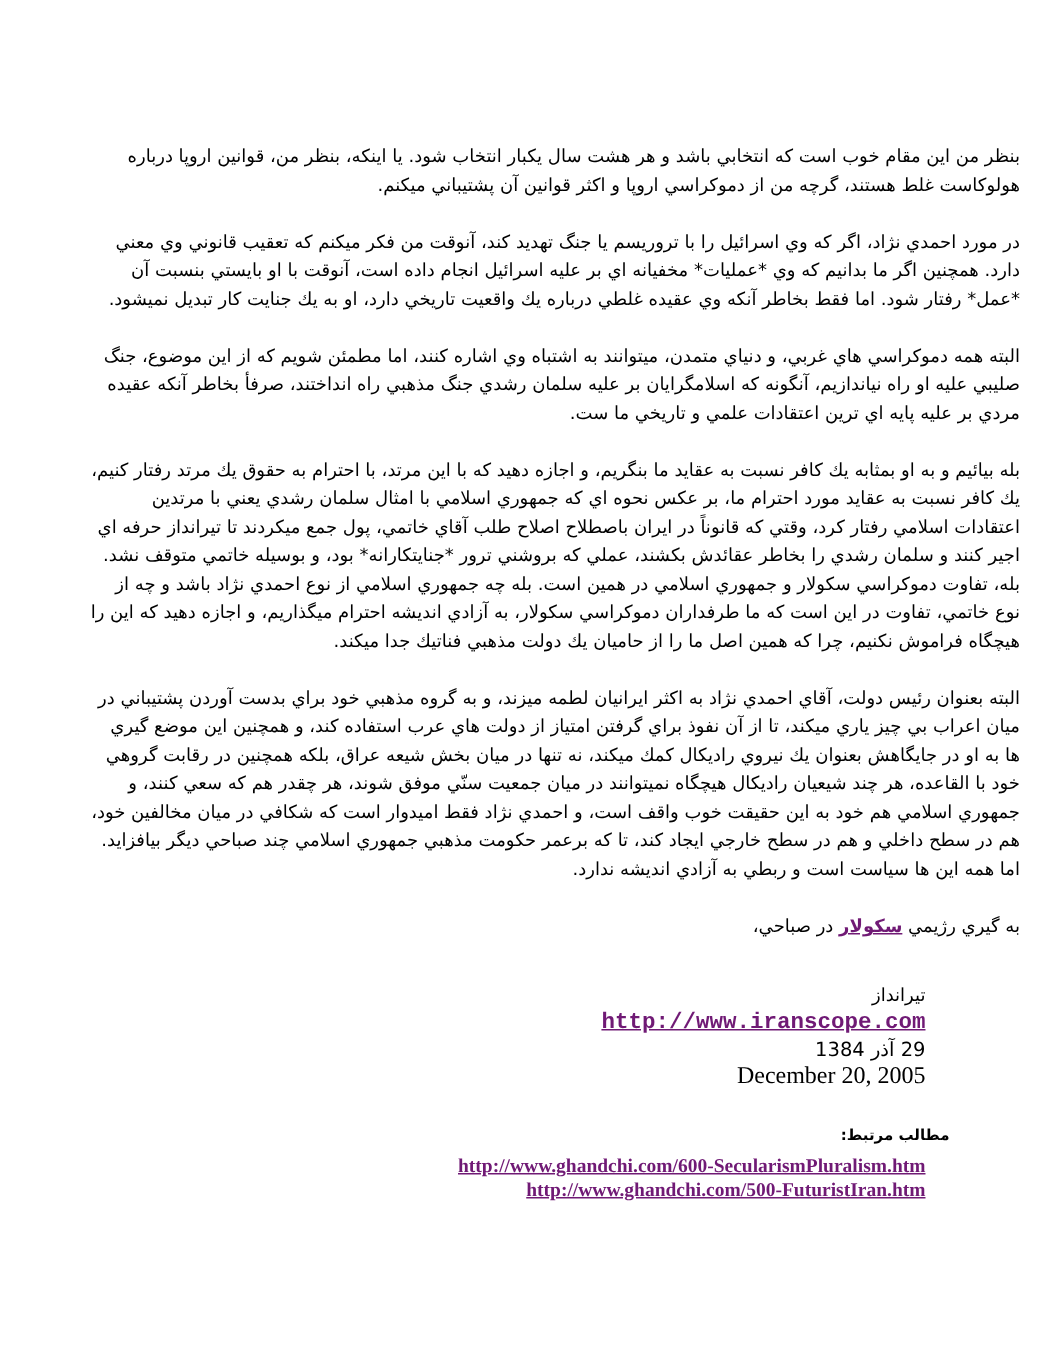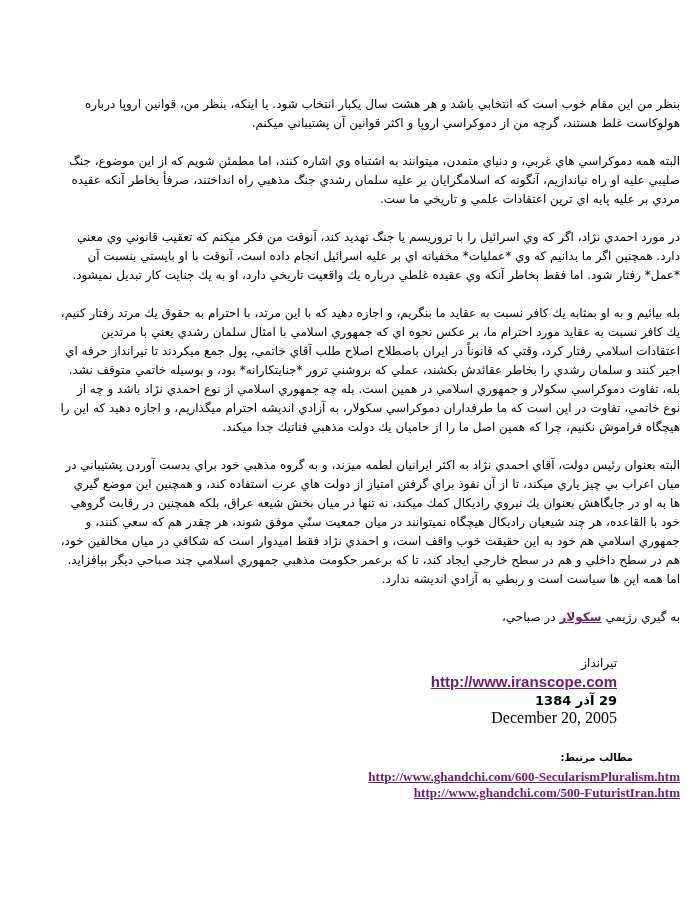--- a/index.html
+++ b/index.html
@@ -39,27 +39,27 @@
   }
   .signature {
     margin: 28px 63px 0 0;
   }
   .signature .line {
     line-height: 17px;
   }
   .url-line {
     direction: ltr;
     text-align: right;
-    font-family: Liberation Sans, sans-serif;
+    font-family: Liberation Mono, monospace;
     font-weight: bold;
     font-size: 15px;
     line-height: 20px;
   }
   .date-fa {
-    font-weight: bold;
+    font-weight: normal;
     font-size: 13px;
     line-height: 17px;
   }
   .date-en {
     direction: ltr;
     text-align: right;
     font-family: "Liberation Serif", "DejaVu Serif", serif;
     font-size: 16px;
     line-height: 17px;
   }
@@ -67,35 +67,36 @@
     margin-top: 22px;
   }
   .related-heading {
     font-weight: bold;
     margin: 0 47px 2px 0;
     font-size: 10px;
   }
   .related-link-line {
     direction: ltr;
     text-align: right;
+    margin-right: 63px;
     font-family: "Liberation Serif", "DejaVu Serif", serif;
     font-weight: bold;
     font-size: 13px;
     line-height: 16px;
   }
 </style>
 </head>
 <body>
 
 <div class="page">
 
   <div class="fa body-text">
     <p>بنظر من اين مقام خوب است كه انتخابي باشد و هر هشت سال يكبار انتخاب شود.  يا اينكه، بنظر من، قوانين اروپا درباره هولوكاست غلط هستند، گرچه من از دموكراسي اروپا و اكثر قوانين آن پشتيباني ميكنم.</p>
+    <p>در مورد احمدي نژاد، اگر كه وي اسرائيل را با تروريسم يا جنگ تهديد كند، آنوقت من فكر ميكنم كه تعقيب قانوني وي معني دارد.  همچنين اگر ما بدانيم كه وي *عمليات* مخفيانه اي بر عليه اسرائيل انجام داده است، آنوقت با او بايستي بنسبت آن *عمل* رفتار شود.  اما فقط بخاطر آنكه وي عقيده غلطي درباره يك واقعيت تاريخي دارد، او به يك جنايت كار تبديل نميشود.</p>
     <p>البته همه دموكراسي هاي غربي، و دنياي متمدن، ميتوانند به اشتباه وي اشاره كنند، اما مطمئن شويم كه از اين موضوع، جنگ صليبي عليه او راه نياندازيم، آنگونه كه اسلامگرايان بر عليه سلمان رشدي جنگ مذهبي راه انداختند، صرفأ بخاطر آنكه عقيده مردي بر عليه پايه اي ترين اعتقادات علمي و تاريخي ما ست.</p>
-    <p>در مورد احمدي نژاد، اگر كه وي اسرائيل را با تروريسم يا جنگ تهديد كند، آنوقت من فكر ميكنم كه تعقيب قانوني وي معني دارد.  همچنين اگر ما بدانيم كه وي *عمليات* مخفيانه اي بر عليه اسرائيل انجام داده است، آنوقت با او بايستي بنسبت آن *عمل* رفتار شود.  اما فقط بخاطر آنكه وي عقيده غلطي درباره يك واقعيت تاريخي دارد، او به يك جنايت كار تبديل نميشود.</p>
     <p>بله بيائيم و به او بمثابه يك كافر نسبت به عقايد ما بنگريم، و اجازه دهيد كه با اين مرتد، با احترام به حقوق يك مرتد رفتار كنيم، يك كافر نسبت به عقايد مورد احترام ما، بر عكس نحوه اي كه جمهوري اسلامي با امثال سلمان رشدي يعني با مرتدين  اعتقادات اسلامي رفتار كرد، وقتي كه قانوناً در ايران باصطلاح اصلاح طلب آقاي خاتمي، پول جمع ميكردند تا تيرانداز حرفه اي اجير كنند و سلمان رشدي را بخاطر عقائدش بكشند، عملي كه بروشني ترور *جنايتكارانه* بود، و بوسيله خاتمي متوقف نشد.  بله، تفاوت دموكراسي سكولار و جمهوري اسلامي در همين است.  بله چه جمهوري اسلامي از نوع احمدي نژاد باشد و چه از نوع خاتمي، تفاوت در اين است كه ما طرفداران دموكراسي سكولار، به آزادي انديشه احترام ميگذاريم، و اجازه دهيد كه اين را هيچگاه فراموش نكنيم، چرا كه همين اصل ما را از حاميان يك دولت مذهبي فناتيك جدا ميكند.</p>
     <p>البته بعنوان رئيس دولت، آقاي احمدي نژاد به اكثر ايرانيان لطمه ميزند، و به گروه مذهبي خود براي بدست آوردن پشتيباني در ميان اعراب بي چيز ياري ميكند، تا از آن نفوذ براي گرفتن امتياز از دولت هاي عرب استفاده كند، و همچنين اين موضع گيري ها به او در جايگاهش  بعنوان يك نيروي راديكال كمك ميكند، نه تنها در ميان بخش شيعه عراق، بلكه همچنين در رقابت گروهي خود با القاعده، هر چند شيعيان راديكال هيچگاه نميتوانند در ميان جمعيت سنّي موفق شوند، هر چقدر هم كه سعي كنند، و جمهوري اسلامي هم خود به اين حقيقت خوب واقف است، و احمدي نژاد فقط اميدوار است كه شكافي در ميان مخالفين خود، هم در سطح داخلي و هم در سطح خارجي ايجاد كند، تا كه برعمر حكومت مذهبي جمهوري اسلامي چند صباحي ديگر بيافزايد.  اما همه اين ها سياست است و ربطي به آزادي انديشه ندارد.</p>
 
     <p class="signoff"><span>به گيري رژيمي </span><a class="inline-link" href="#">سكولار</a><span> در صباحي،</span></p>
   </div>
 
   <div class="fa signature">
     <div class="line">تيرانداز</div>
     <div class="url-line"><a href="#">http://www.iranscope.com</a></div>
     <div class="line date-fa">29 آذر 1384</div>

